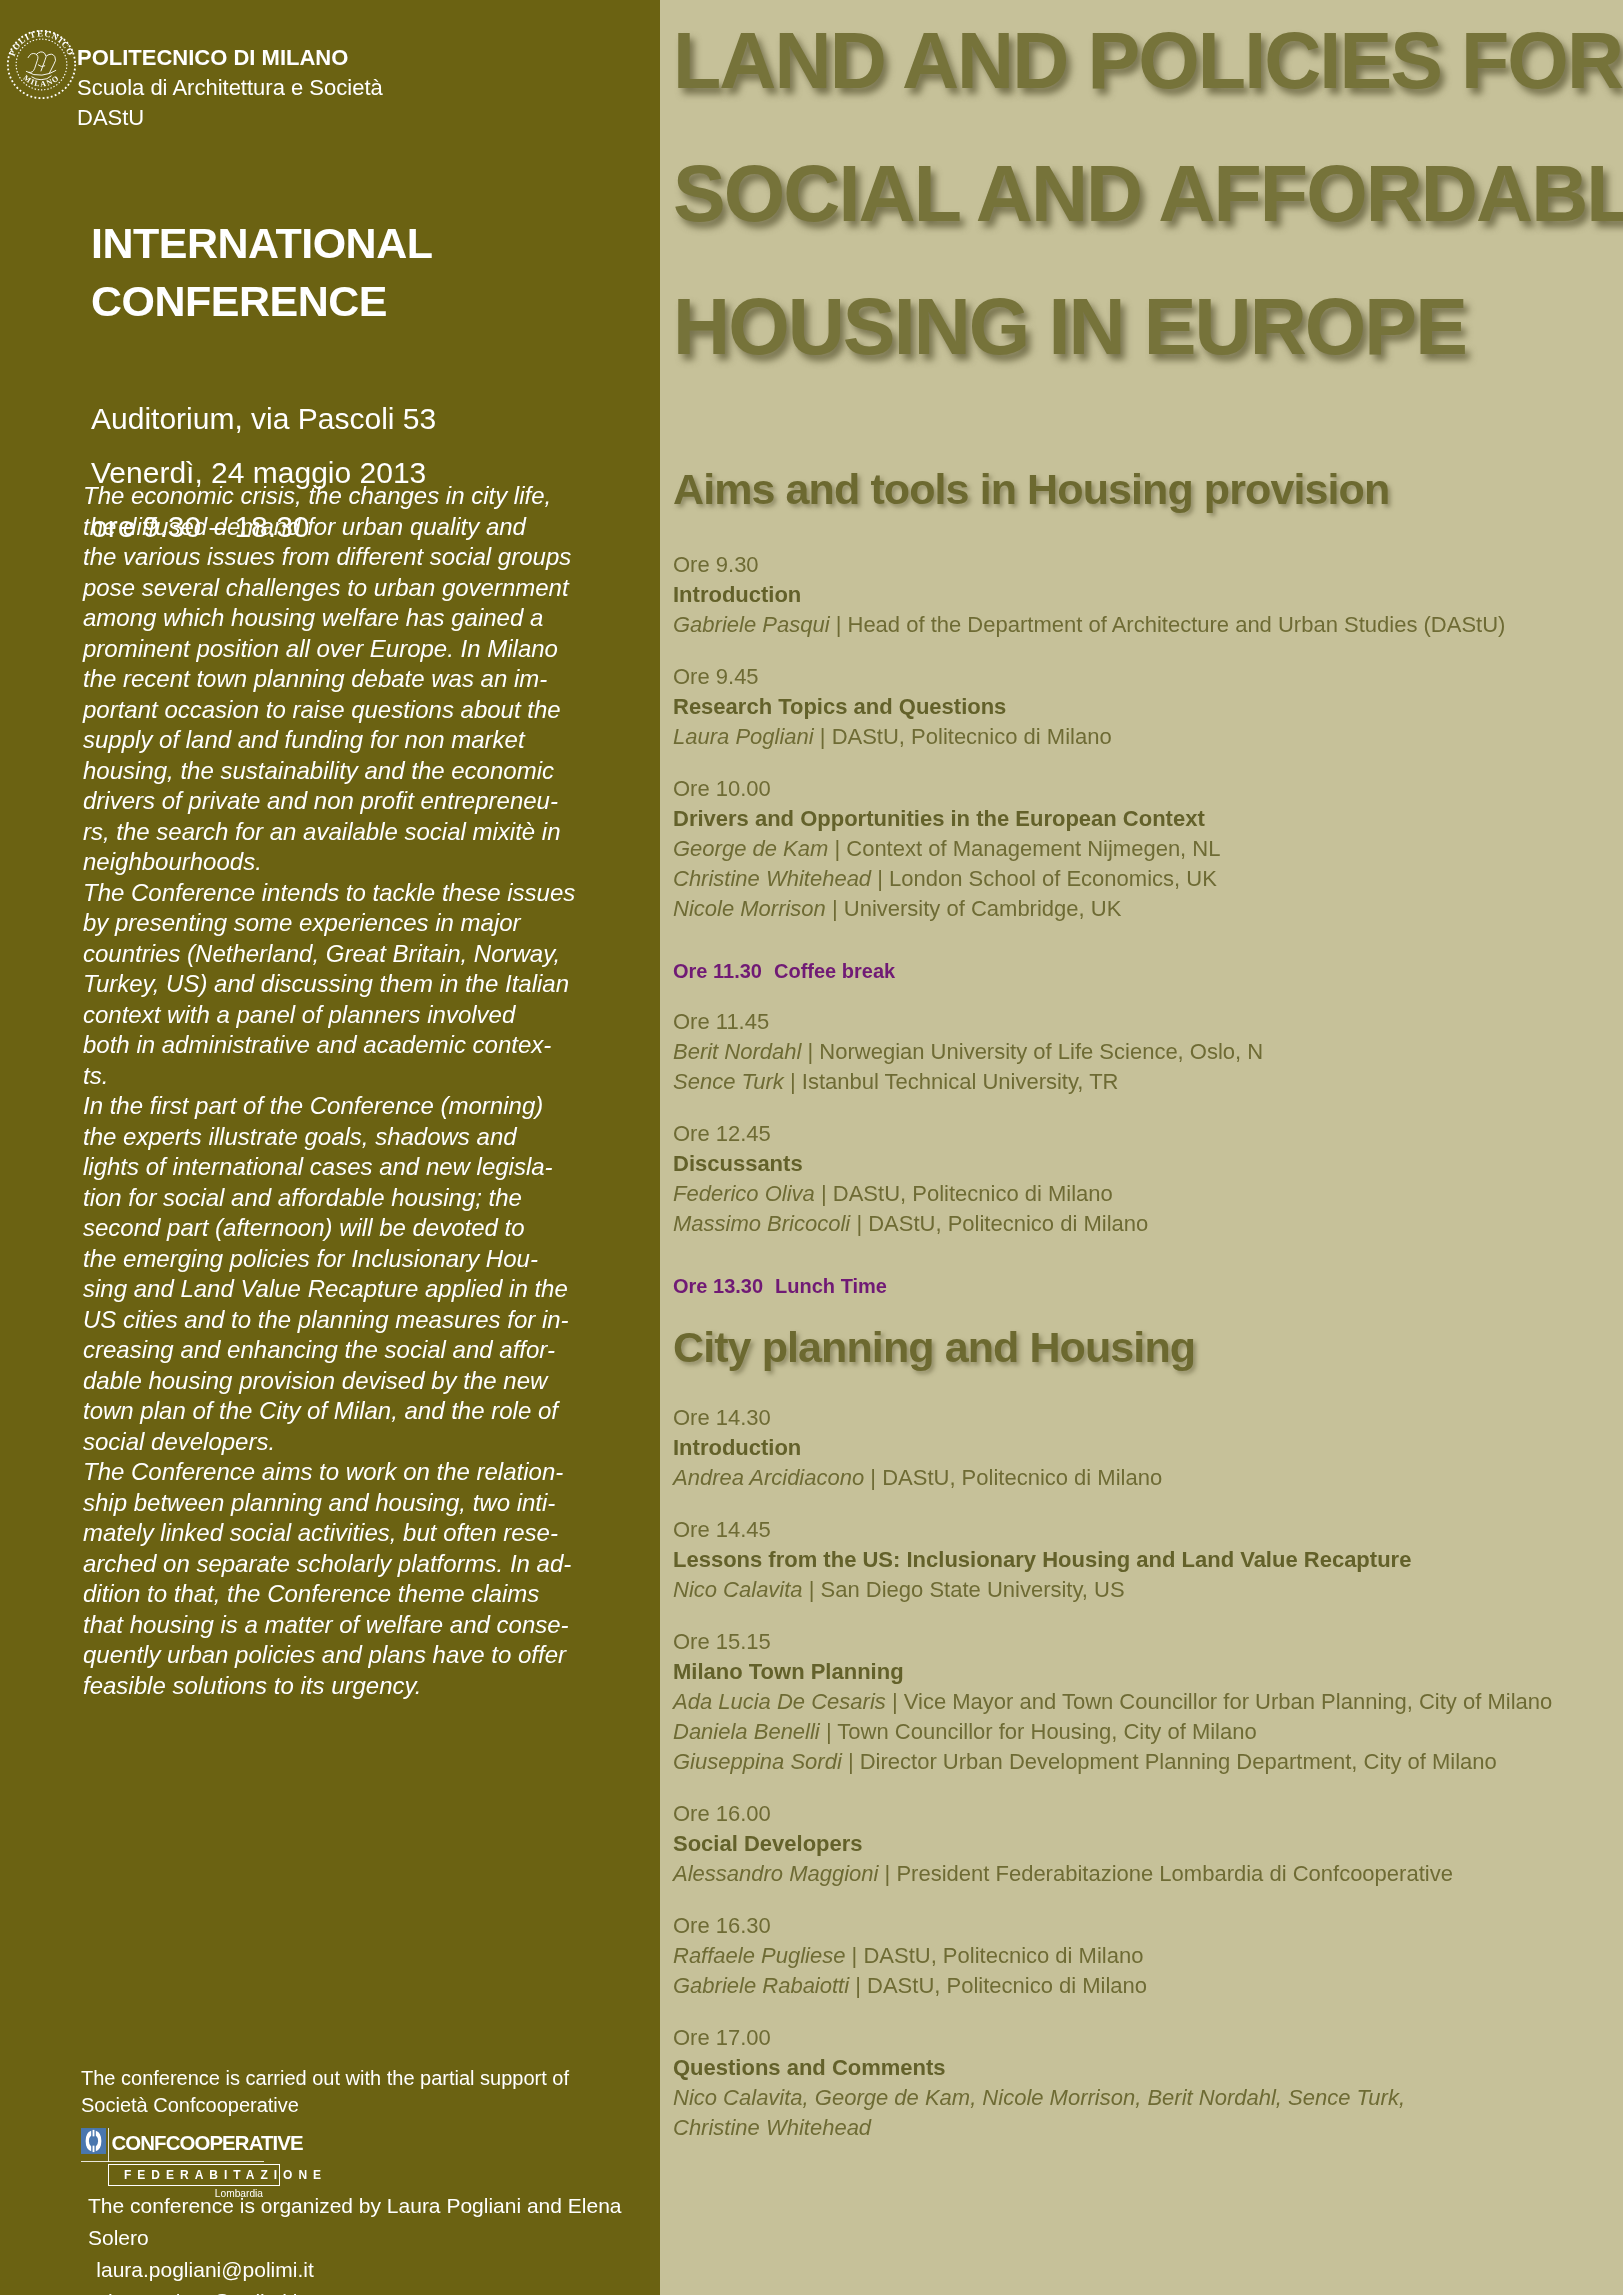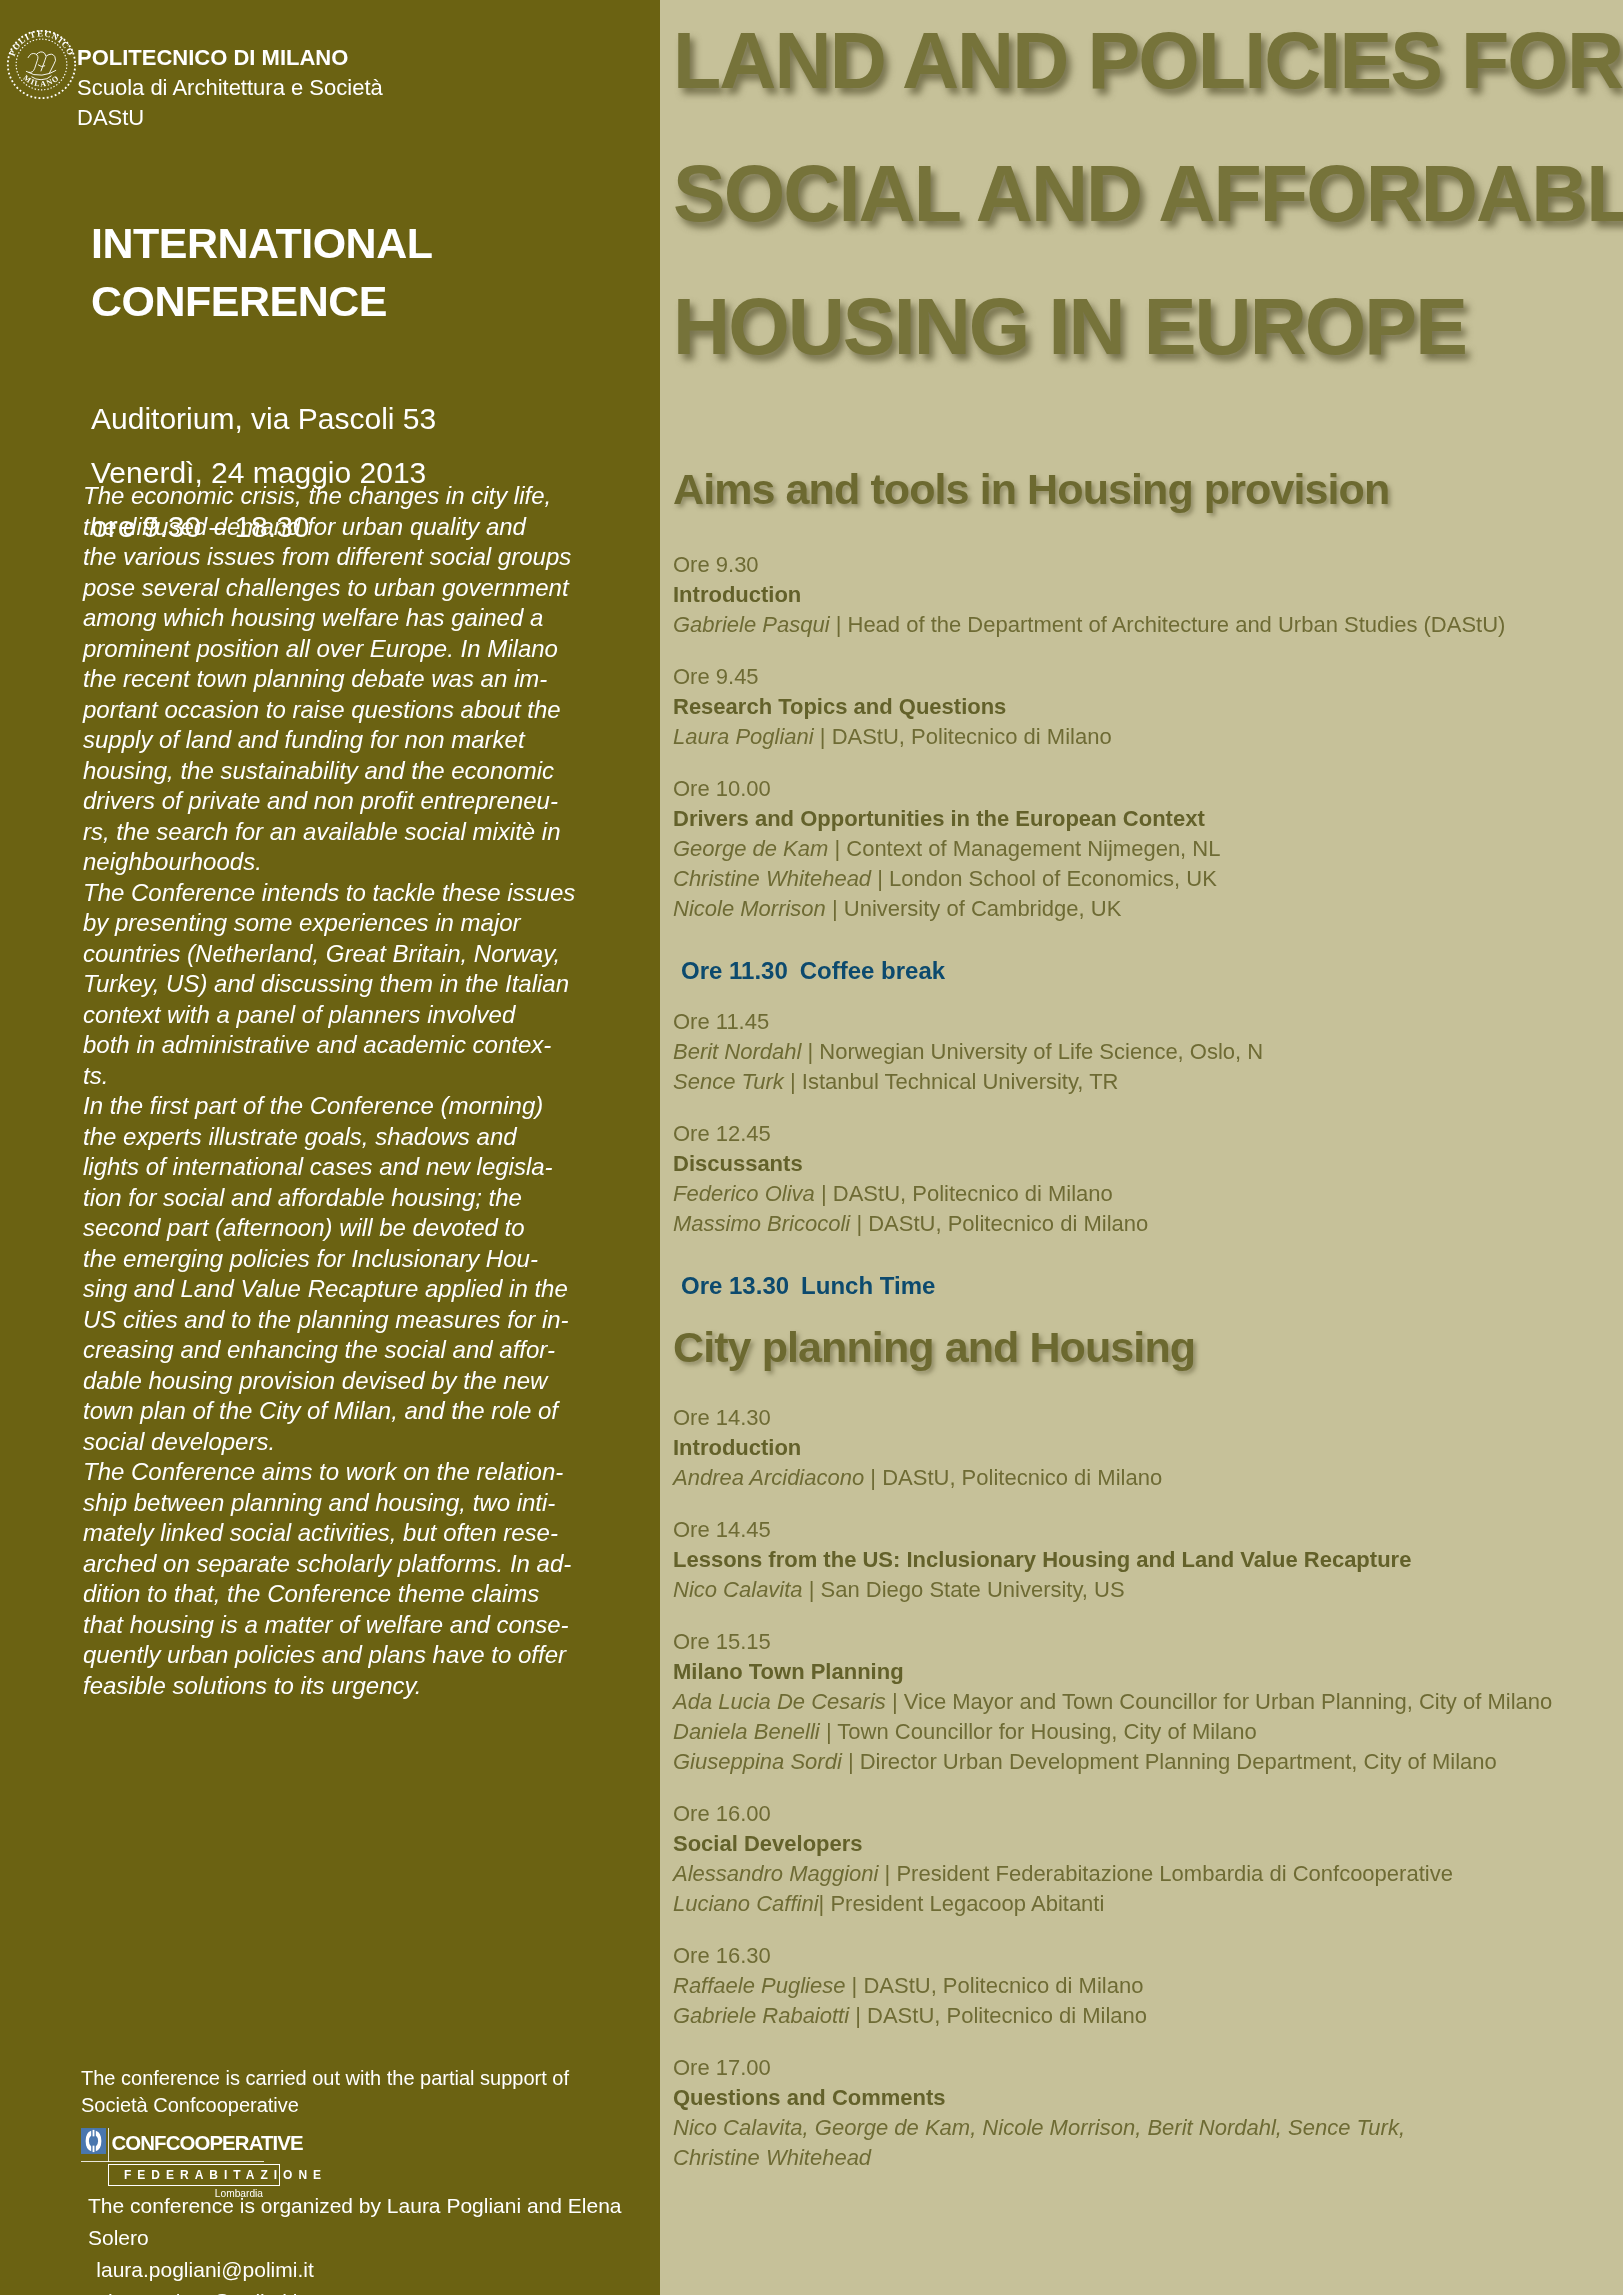--- a/index.html
+++ b/index.html
@@ -53,22 +53,22 @@
     line-height:51px;margin:0 0 35px 0;white-space:nowrap;
     text-shadow:2.8px 3.2px 4.6px rgba(92,88,52,0.5);
   }
   .section-heading.second{margin-top:20.4px;margin-bottom:30px;}
   .prog-item{font-size:22px;line-height:30px;color:#6e6b34;margin-bottom:22px;}
   .prog-time{color:#6e6b34;}
   .prog-title{font-weight:bold;color:#63612a;}
   .prog-speaker .sp-name{font-style:italic;}
   .prog-plain{font-style:italic;}
   .prog-break{
-    font-size:24px;font-weight:bold;color:#0c4a6e;line-height:30px;
-    margin:32px 0 21px 8px;white-space:nowrap;
+    font-size:20px;font-weight:bold;color:#701a75;line-height:30px;
+    margin:32px 0 21px 0;white-space:nowrap;
   }
   .prog-break .bk-label{margin-left:12px;}
 </style>
 </head>
 <body>
 
 <div class="poster">
 
   <div class="left-col">
 
@@ -235,21 +235,20 @@
           <div class="prog-time">Ore 15.15</div>
           <div class="prog-title">Milano Town Planning</div>
           <div class="prog-speaker"><span class="sp-name">Ada Lucia De Cesaris</span><span class="sp-sep"> | </span><span class="sp-affil">Vice Mayor and Town Councillor for Urban Planning, City of Milano</span></div>
           <div class="prog-speaker"><span class="sp-name">Daniela Benelli</span><span class="sp-sep"> | </span><span class="sp-affil">Town Councillor for Housing, City of Milano</span></div>
           <div class="prog-speaker"><span class="sp-name">Giuseppina Sordi</span><span class="sp-sep"> | </span><span class="sp-affil">Director Urban Development Planning Department, City of Milano</span></div>
         </div>
         <div class="prog-item">
           <div class="prog-time">Ore 16.00</div>
           <div class="prog-title">Social Developers</div>
           <div class="prog-speaker"><span class="sp-name">Alessandro Maggioni</span><span class="sp-sep"> | </span><span class="sp-affil">President Federabitazione Lombardia di Confcooperative</span></div>
-          <div class="prog-speaker"><span class="sp-name">Luciano Caffini</span><span class="sp-sep">| </span><span class="sp-affil">President Legacoop Abitanti</span></div>
         </div>
         <div class="prog-item">
           <div class="prog-time">Ore 16.30</div>
           <div class="prog-speaker"><span class="sp-name">Raffaele Pugliese</span><span class="sp-sep"> | </span><span class="sp-affil">DAStU, Politecnico di Milano</span></div>
           <div class="prog-speaker"><span class="sp-name">Gabriele Rabaiotti</span><span class="sp-sep"> | </span><span class="sp-affil">DAStU, Politecnico di Milano</span></div>
         </div>
         <div class="prog-item">
           <div class="prog-time">Ore 17.00</div>
           <div class="prog-title">Questions and Comments</div>
           <div class="prog-plain">Nico Calavita, George de Kam, Nicole Morrison, Berit Nordahl, Sence Turk,</div>

